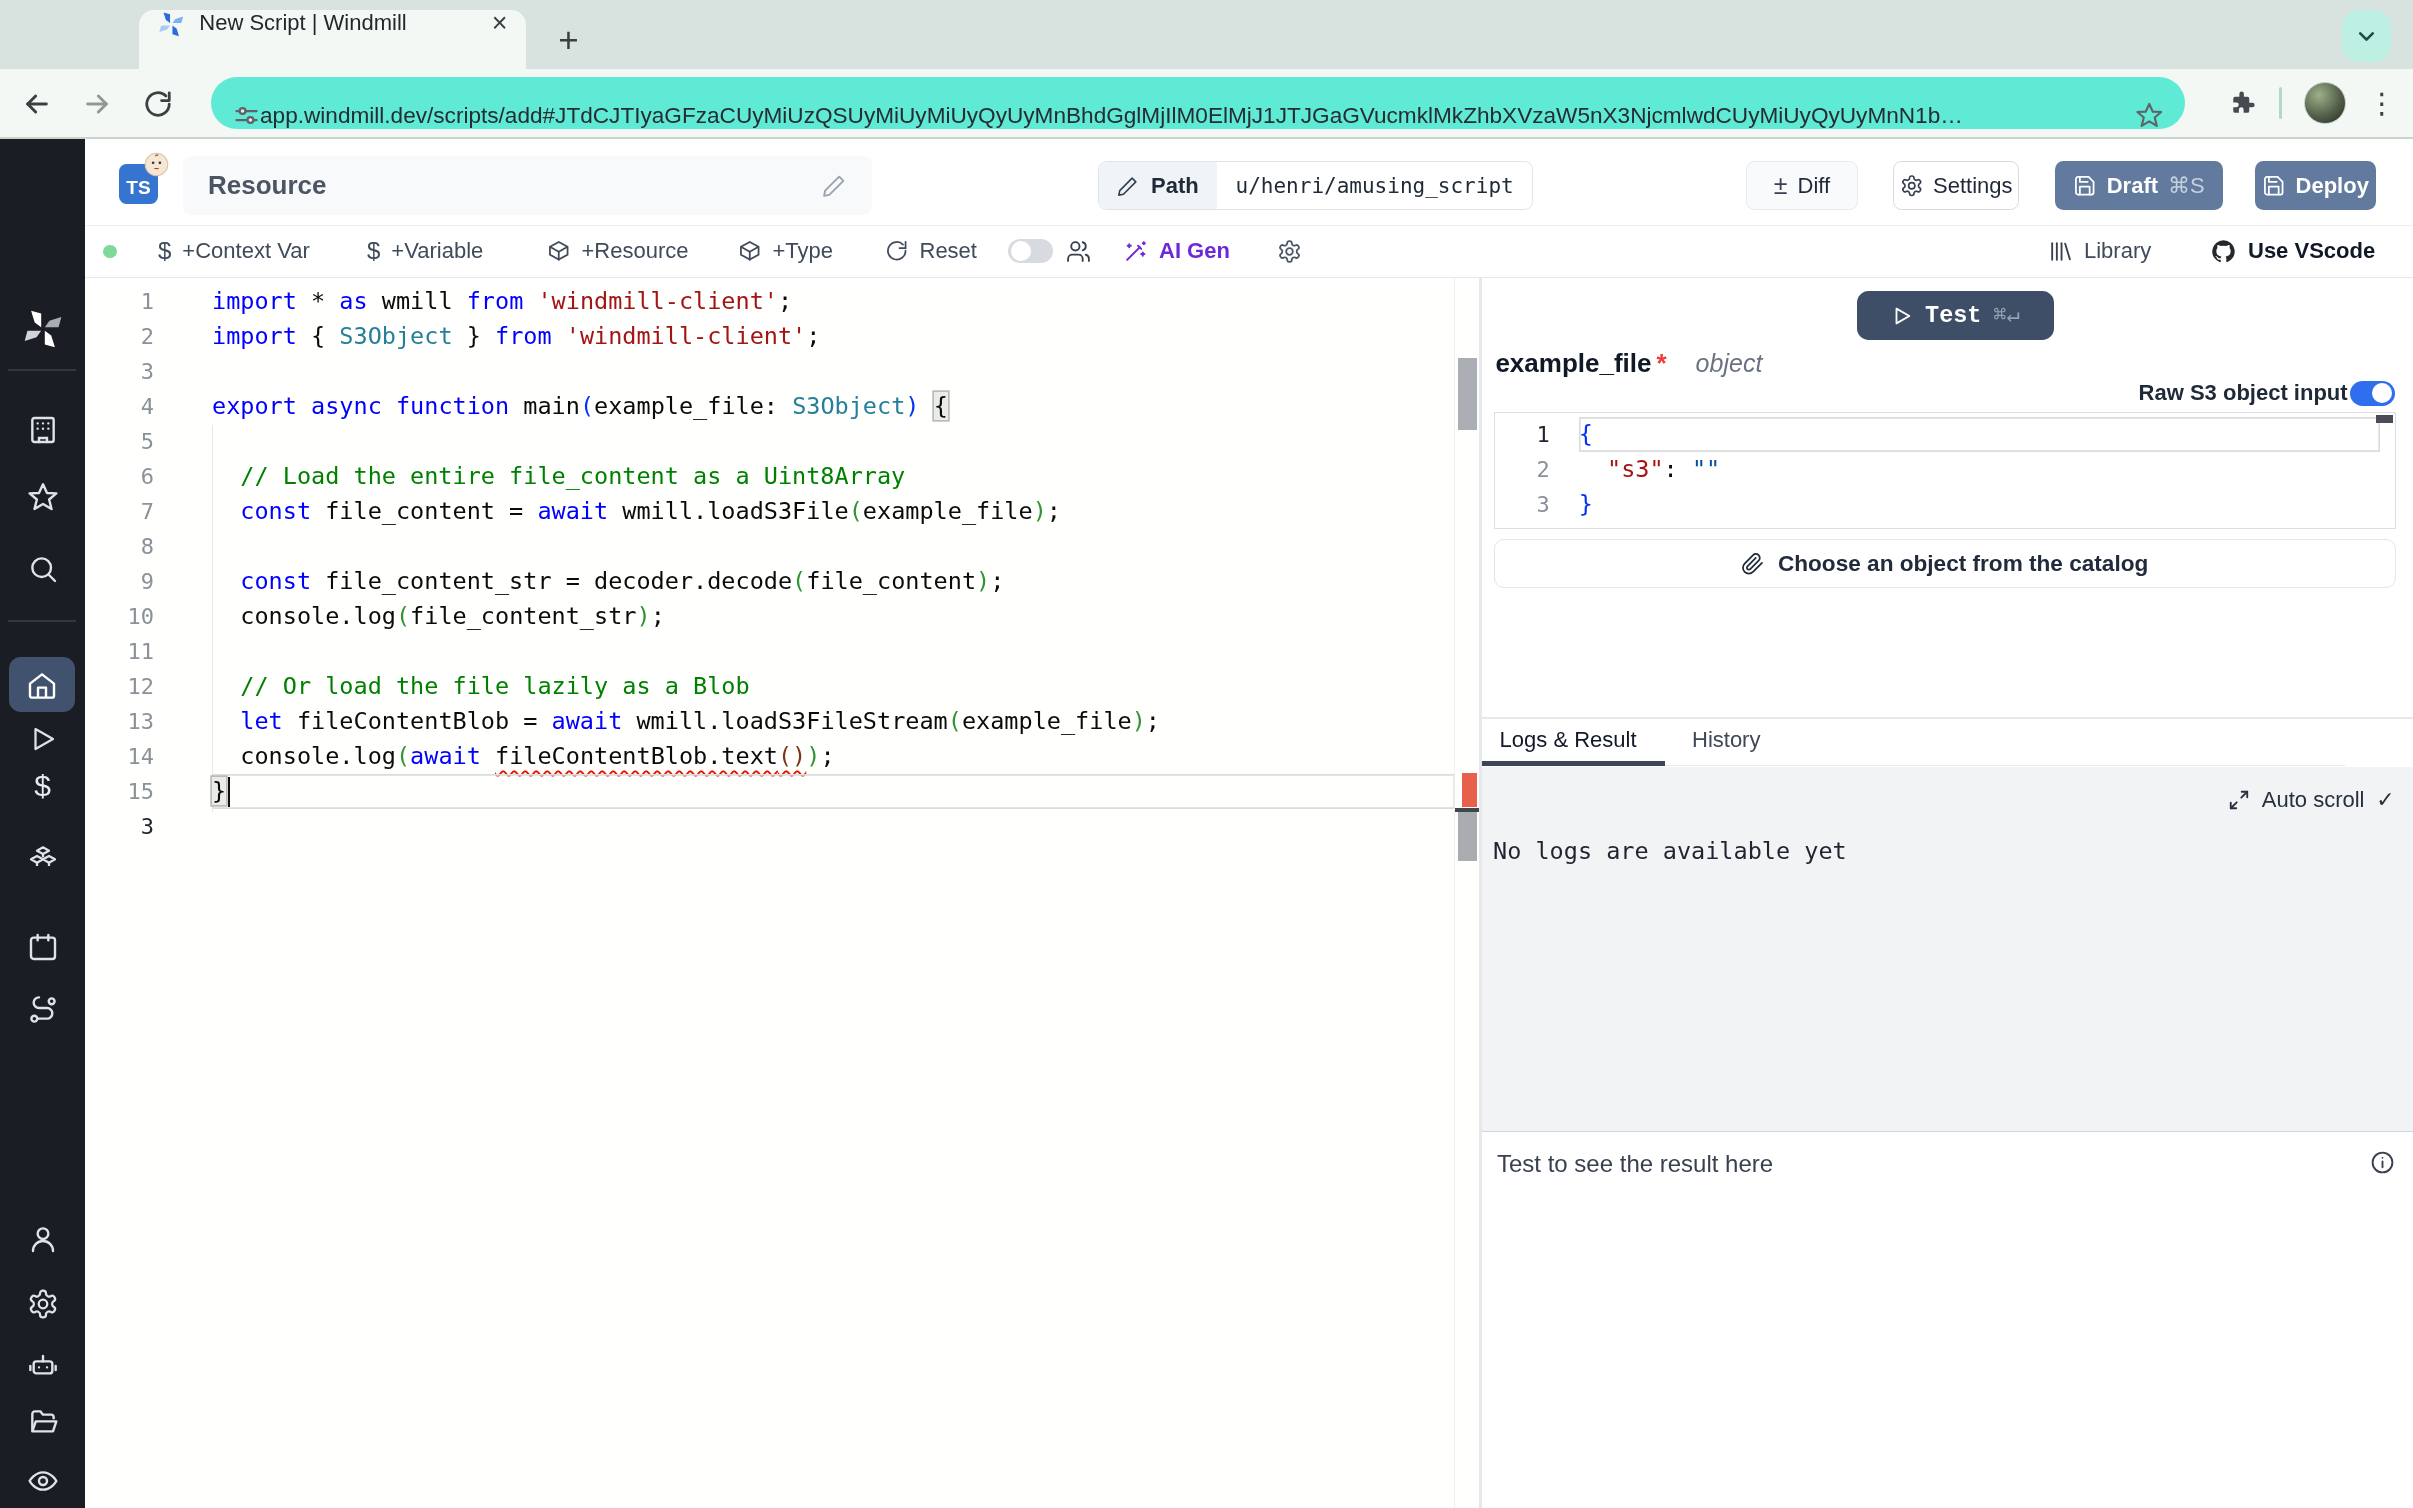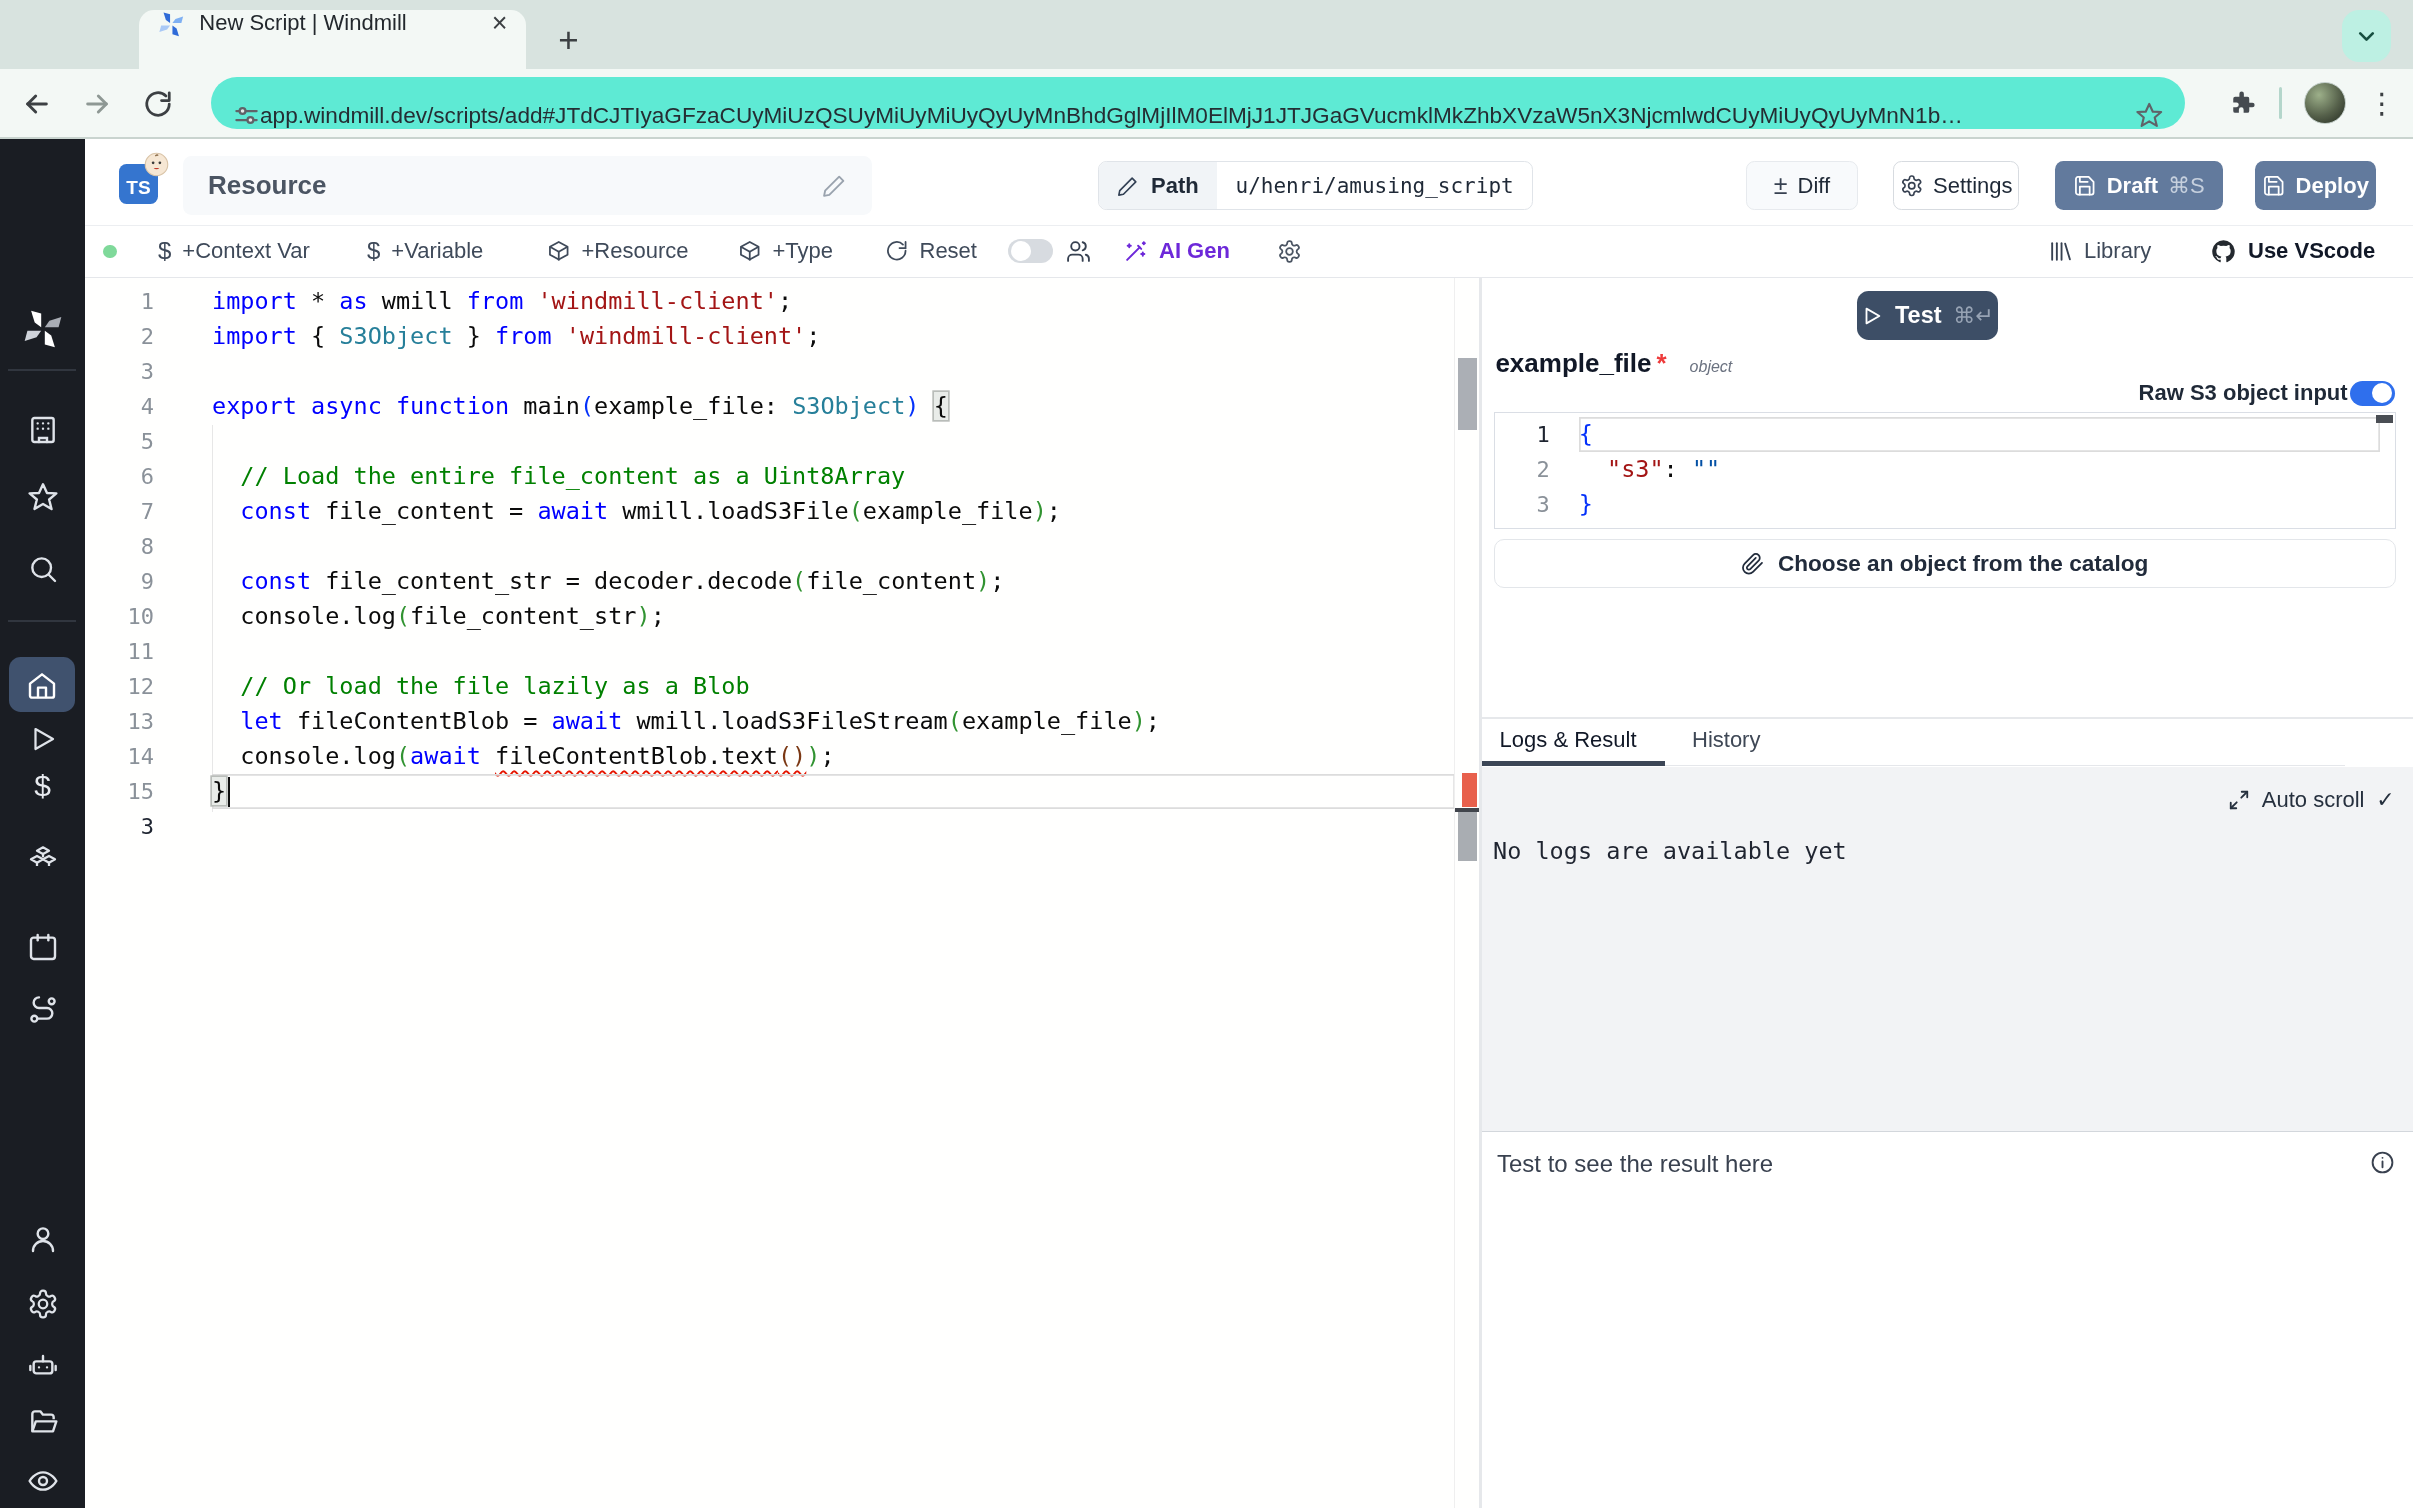--- a/index.html
+++ b/index.html
@@ -89,28 +89,28 @@
   #indent-guide { position:absolute; left:127px; top:147px; width:0.8px; height:387px; background:#e7e7e7; }
   #oruler { position:absolute; right:0; top:0; width:25px; height:1230px; border-left:0.8px solid #efefef; }
   #oruler .thumb1 { position:absolute; left:3.4px; top:80px; width:18.4px; height:72px; background:#abafb5; }
   #oruler .errmark { position:absolute; left:6.7px; top:495px; width:15px; height:34px; background:#e8604c; }
   #oruler .darkline { position:absolute; left:0; top:530px; width:25px; height:4.2px; background:#41454c; }
   #oruler .thumb2 { position:absolute; left:3.4px; top:534px; width:18.4px; height:49px; background:#a9adb2; }
   #split { position:absolute; left:1479px; top:278px; width:3.4px; height:1230px; background:#e6e8eb; }
 
   
   #rpanel { position:absolute; left:1482px; top:278px; width:931px; height:1230px; background:#fff; }
-  #testbtn { position:absolute; left:375px; top:13.4px; width:141px; height:49px; background:#3d4e66; border-radius:11.7px;
-    display:flex; align-items:center; justify-content:center; gap:11.7px; color:#fff; }
+  #testbtn { position:absolute; left:375px; top:13.4px; width:197px; height:49px; background:#3d4e66; border-radius:11.7px;
+    display:flex; align-items:center; justify-content:center; gap:11.7px; color:#fff;font-family:Liberation Mono, monospace; }
   #testbtn .lbl { font-size:23.5px; font-weight:bold; }
   #testbtn .kbd { font-size:22px; color:#97a3b4; }
   #argrow { position:absolute; left:13.4px; top:70px; display:flex; align-items:baseline; gap:5px; }
   #argrow .an { font-size:26px; font-weight:bold; color:#111827; }
   #argrow .req { font-size:26px; font-weight:bold; color:#ee3b3b; }
-  #argrow .atype { font-size:16px; font-style:italic; color:#6b7280; margin-left:18px; }
+  #argrow .atype { font-size:25px; font-style:italic; color:#6b7280; margin-left:24px; }
   #rawrow { position:absolute; right:18.4px; top:102px; display:flex; align-items:center; gap:2px;font-weight:bold; }
   #rawrow .rlab { font-size:22px; color:#1f2937; }
   #raw-toggle { position:relative; width:45px; height:25px; border-radius:12.6px; background:#2f6fed; }
   #raw-toggle .knob { position:absolute; right:2.5px; top:2.5px; width:20px; height:20px; border-radius:50%; background:#fff; }
   #jsonbox { position:absolute; left:11.7px; top:134px; width:902px; height:117px; border:1.7px solid #dadee5; background:#fff; }
   #jgutter { position:absolute; left:0; top:4.2px; width:55px; }
   #jcode { position:absolute; left:84px; top:4.2px; width:801px; }
   #jscroll { position:absolute; right:1.7px; top:1.7px; width:17px; height:8.4px; background:#4a4e54; }
   #choosebtn { position:absolute; left:11.7px; top:261px; width:902px; height:49px; background:#fff;
     border:1.7px solid #e3e6ea; border-radius:10px; display:flex; align-items:center; justify-content:center; gap:13.4px;

